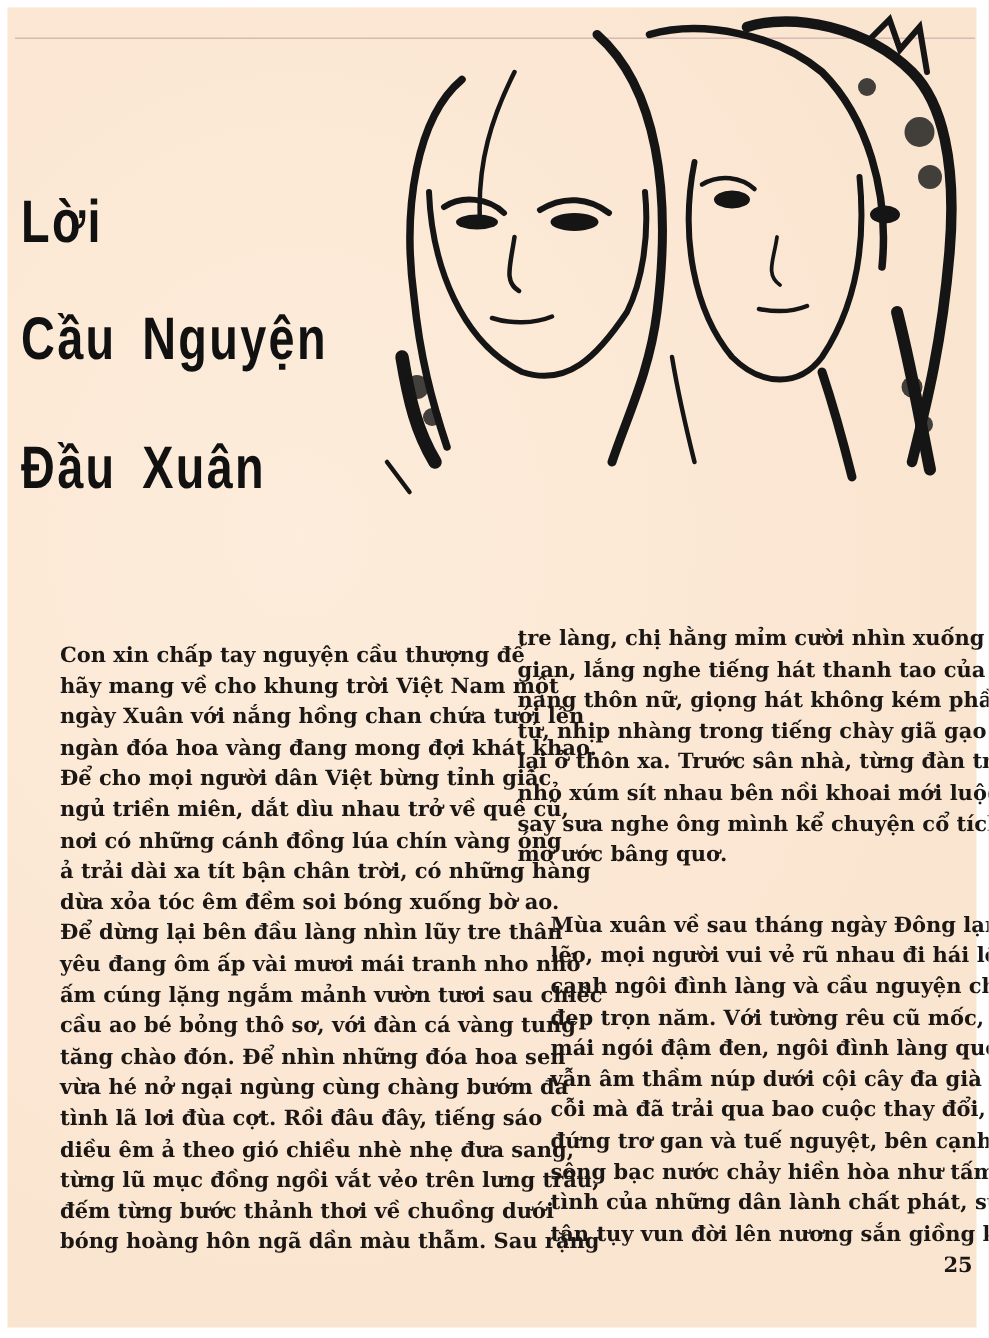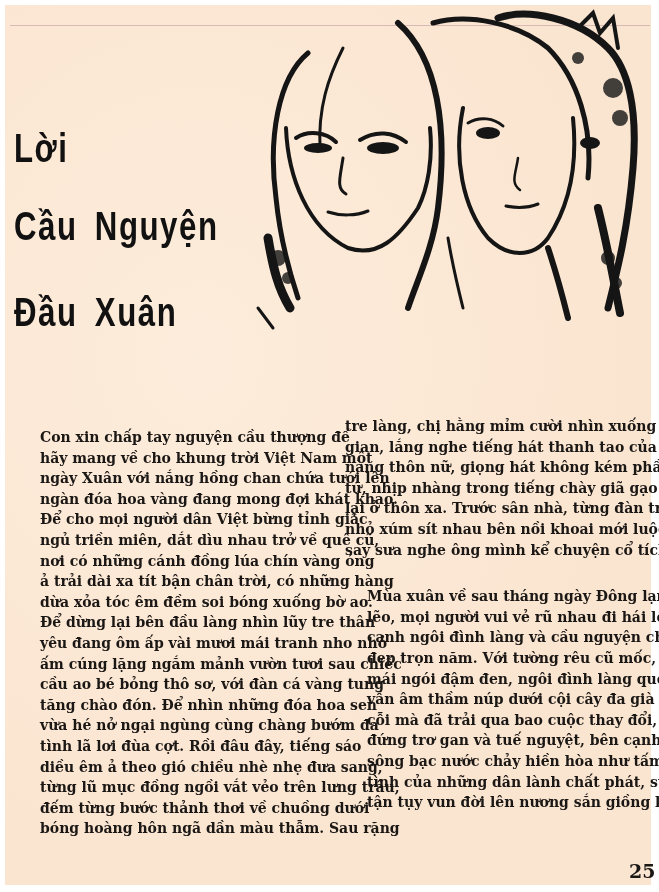--- a/index.html
+++ b/index.html
@@ -27,21 +27,21 @@
       position: absolute; font-size: 14px; line-height: 20.6px; color: #1b1715;
       text-align: justify; font-weight: bold;
     }
     .col p { margin: 0; }
     .col .ln { display: block; text-align: justify; text-align-last: justify; white-space: nowrap; }
     .col .ln.last { text-align-last: left; }
     .col-left { left: 18px; top: 427px; width: 300px; }
     .col-right { left: 345px; top: 416px; width: 298px; }
     .col-right p.second { margin-top: 26px; }
     .page-number {
-      position: absolute; left: 629px; top: 860px; font-size: 19px; font-weight: bold; color: #1b1715;
+      position: absolute; left: 629px; top: 836px; font-size: 14px; font-weight: bold; color: #1b1715;
     }
   </style>
 </head>
 <body>
 
 <div class="page">
   <div class="rule"></div>
 </div>
 
 <div class="title" style="top:126px;">
@@ -129,20 +129,21 @@
 
 <div class="col col-right">
   <p>
     <span class="ln">tre làng, chị hằng mỉm cười nhìn xuống trần</span>
     <span class="ln">gian, lắng nghe tiếng hát thanh tao của những</span>
     <span class="ln">nàng thôn nữ, giọng hát không kém phần tình</span>
     <span class="ln">tứ, nhịp nhàng trong tiếng chày giã gạo vọng</span>
     <span class="ln">lại ở thôn xa. Trước sân nhà, từng đàn trẻ</span>
     <span class="ln">nhỏ xúm sít nhau bên nồi khoai mới luộc,</span>
     <span class="ln">say sưa nghe ông mình kể chuyện cổ tích mà</span>
+    <span class="ln last">mơ ước bâng quơ.</span>
   </p>
   <p class="second" style="text-indent:22px;">
     <span class="ln">Mùa xuân về sau tháng ngày Đông lạnh</span>
     <span class="ln">lẽo, mọi người vui vẻ rũ nhau đi hái lộc bên</span>
     <span class="ln">cạnh ngôi đình làng và cầu nguyện cho tươi</span>
     <span class="ln">đẹp trọn năm. Với tường rêu cũ mốc, với</span>
     <span class="ln">mái ngói đậm đen, ngôi đình làng quen thuộc</span>
     <span class="ln">vẫn âm thầm núp dưới cội cây đa già cằn</span>
     <span class="ln">cỗi mà đã trải qua bao cuộc thay đổi, nó vẫn</span>
     <span class="ln">đứng trơ gan và tuế nguyệt, bên cạnh dòng</span>

